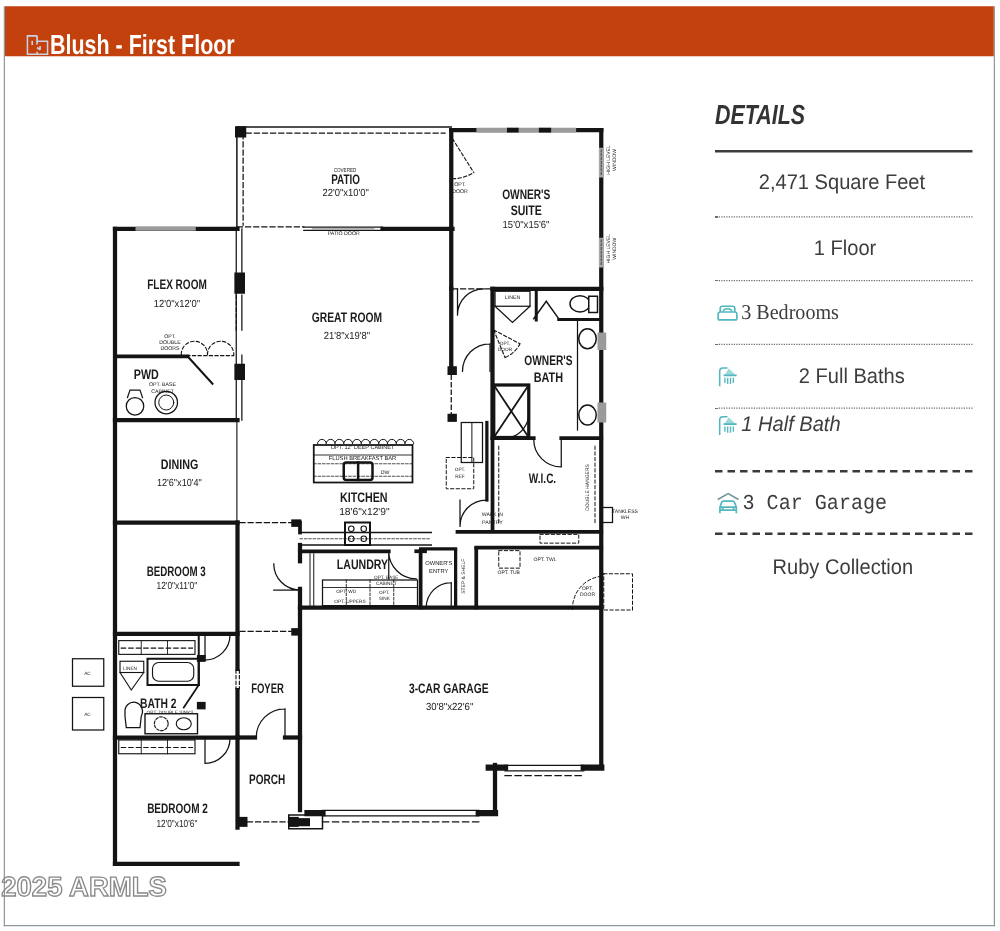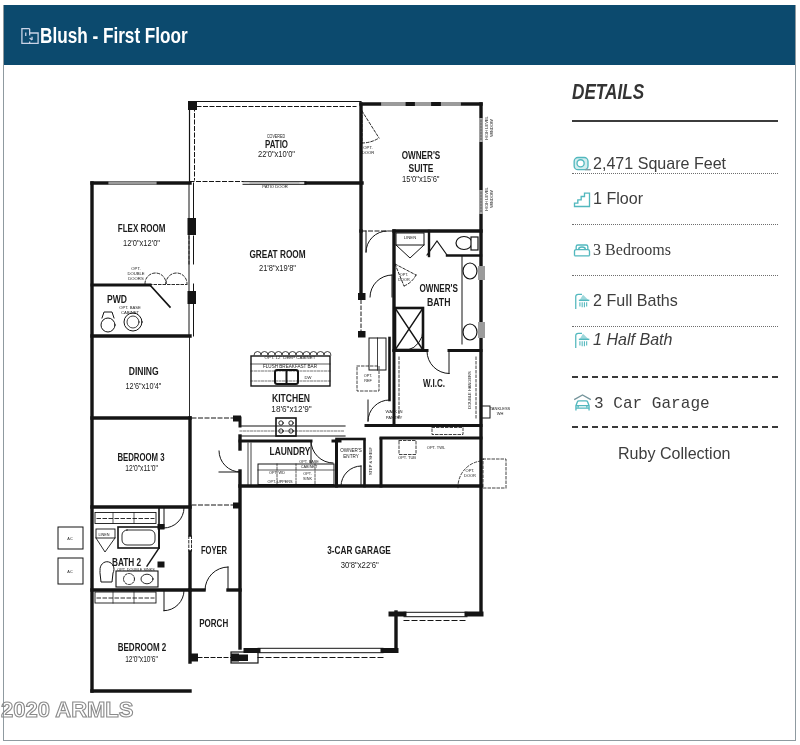--- a/index.html
+++ b/index.html
@@ -1,18 +1,18 @@
 <!DOCTYPE html>
 <html><head>
 <meta charset="utf-8">
 <style>
   html,body{margin:0;padding:0;}
   body{width:800px;height:745px;position:relative;background:#fff;font-family:"Liberation Sans",sans-serif;overflow:hidden;}
   #frame{position:absolute;left:3px;top:5px;width:791px;height:735px;border:1px solid #8f9aa0;border-top:none;}
-  #hdr{position:absolute;left:4px;top:5px;width:791px;height:60px;background:#0c4a6e;}
+  #hdr{position:absolute;left:4px;top:5px;width:791px;height:40px;background:#c2410c;}
   #hdr .t{position:absolute;left:36px;top:18px;color:#fff;font-size:22px;font-weight:bold;transform:scaleX(0.78);transform-origin:left center;white-space:nowrap;}
   #hdr svg{position:absolute;left:17px;top:23px;}
   #details{position:absolute;left:572px;top:79px;width:210px;font-style:italic;}
   #details h2{margin:0;font-size:22px;font-weight:bold;color:#333;transform:scaleX(0.78);transform-origin:left center;}
   #rule{position:absolute;left:572px;top:120px;width:206px;border-top:2px solid #3c3c3c;}
   .row{position:absolute;left:572px;width:210px;height:20px;display:flex;align-items:center;}
   .row span{font-size:17px;color:#3d3d3d;margin-left:1px;white-space:nowrap;transform:scaleX(0.945);transform-origin:left center;}
   .sep{position:absolute;left:572px;width:206px;border-top:1.5px dotted #6e6e6e;}
   .sepd{position:absolute;left:572px;width:206px;border-top:2.5px dashed #3a3a3a;}
   #wm{position:absolute;left:1px;top:697px;font-size:22px;font-weight:bold;color:rgba(255,255,255,0);-webkit-text-stroke:1.1px #8a8a8a;letter-spacing:0px;}
@@ -310,49 +310,49 @@
     <path d="M8.4 10 l2.4 1.9 M10.8 11.9 V8.8"></path>
   </svg>
   <div class="t">Blush - First Floor</div>
 </div>
 
 <div id="details">
     <h2>DETAILS</h2>
   </div>
 <div id="rule"></div>
 
-<div class="row" style="top:154px;">
+<div class="row" style="top:136px;flex-direction:column;">
   <svg width="20" height="20" viewBox="0 0 24 24" fill="none" stroke="#52b8be" stroke-width="1.6">
     <rect x="2.6" y="4.2" width="16.6" height="14.6" rx="4.5" fill="#d4eeef"></rect>
     <circle cx="10.3" cy="11.2" r="4.3" fill="#fff"></circle>
     <path d="M15.5 18.8 h7" stroke="#7e9aa0" stroke-width="1.8"></path>
   </svg>
   <span>2,471 Square Feet</span>
 </div>
 <div class="sep" style="top:173px;"></div>
 
-<div class="row" style="top:189px;">
+<div class="row" style="top:189px;flex-direction:column;">
   <svg width="20" height="20" viewBox="0 0 24 24" fill="none" stroke="#52b8be" stroke-width="1.6">
     <path d="M3 21 V17 H7 V13 H11 V9 H15 V5 H21 V21 Z"></path>
   </svg>
   <span>1 Floor</span>
 </div>
 <div class="sep" style="top:224px;"></div>
 
 <div class="row" style="top:240px;font-family:Liberation Serif, serif;">
   <svg width="20" height="20" viewBox="0 0 24 24" fill="none" stroke="#52b8be" stroke-width="1.6">
     <path d="M3 19 v-5.5 a2 2 0 0 1 2-2 h14 a2 2 0 0 1 2 2 V19"></path>
     <path d="M3 19 h18 M5 11.5 V8 a2 2 0 0 1 2-2 h10 a2 2 0 0 1 2 2 v3.5"></path>
     <path d="M8 11 a4 2.6 0 0 1 8 0"></path>
   </svg>
   <span>3 Bedrooms</span>
 </div>
 <div class="sep" style="top:275px;"></div>
 
-<div class="row" style="top:291px;">
+<div class="row" style="top:291px;gap:46px;">
   <svg width="20" height="20" viewBox="0 0 24 24" fill="none" stroke="#52b8be" stroke-width="1.5">
     <path d="M4.5 21.5 V7 a3 3 0 0 1 3-3 h4.5"></path>
     <path d="M13.2 4.5 L9 11 H20 Z" fill="#9fd8dc" stroke="none"></path>
     <path d="M8.2 11.2 H20.8" stroke-width="1.7"></path>
     <path d="M9.5 13.5 V18.5 M12.2 13.5 V19.5 M14.9 13.5 V19.5 M17.6 13.5 V18.5" stroke-width="1.3"></path>
   </svg>
   <span>2 Full Baths</span>
 </div>
 <div class="sep" style="top:326px;"></div>
 
@@ -379,13 +379,13 @@
 <div class="sepd" style="top:426px;"></div>
 
 <div class="row" style="top:444px;flex-direction:column;">
   <svg width="20" height="20" viewBox="0 0 24 24">
     <path d="M3.2 9.2 L9.2 3.2 a2 2 0 0 1 1.5-.6 l7 .3 a2 2 0 0 1 1.9 1.9 l.3 7 a2 2 0 0 1-.6 1.5 l-6 6 a2 2 0 0 1-2.8 0 l-7.3-7.3 a2 2 0 0 1 0-2.8 Z" fill="#35b3bd"></path>
     <circle cx="14.8" cy="7.6" r="1.7" fill="#fff"></circle>
   </svg>
   <span>Ruby Collection</span>
 </div>
 
-<div id="wm">2020 ARMLS</div>
+<div id="wm">2025 ARMLS</div>
 
 </body></html>

